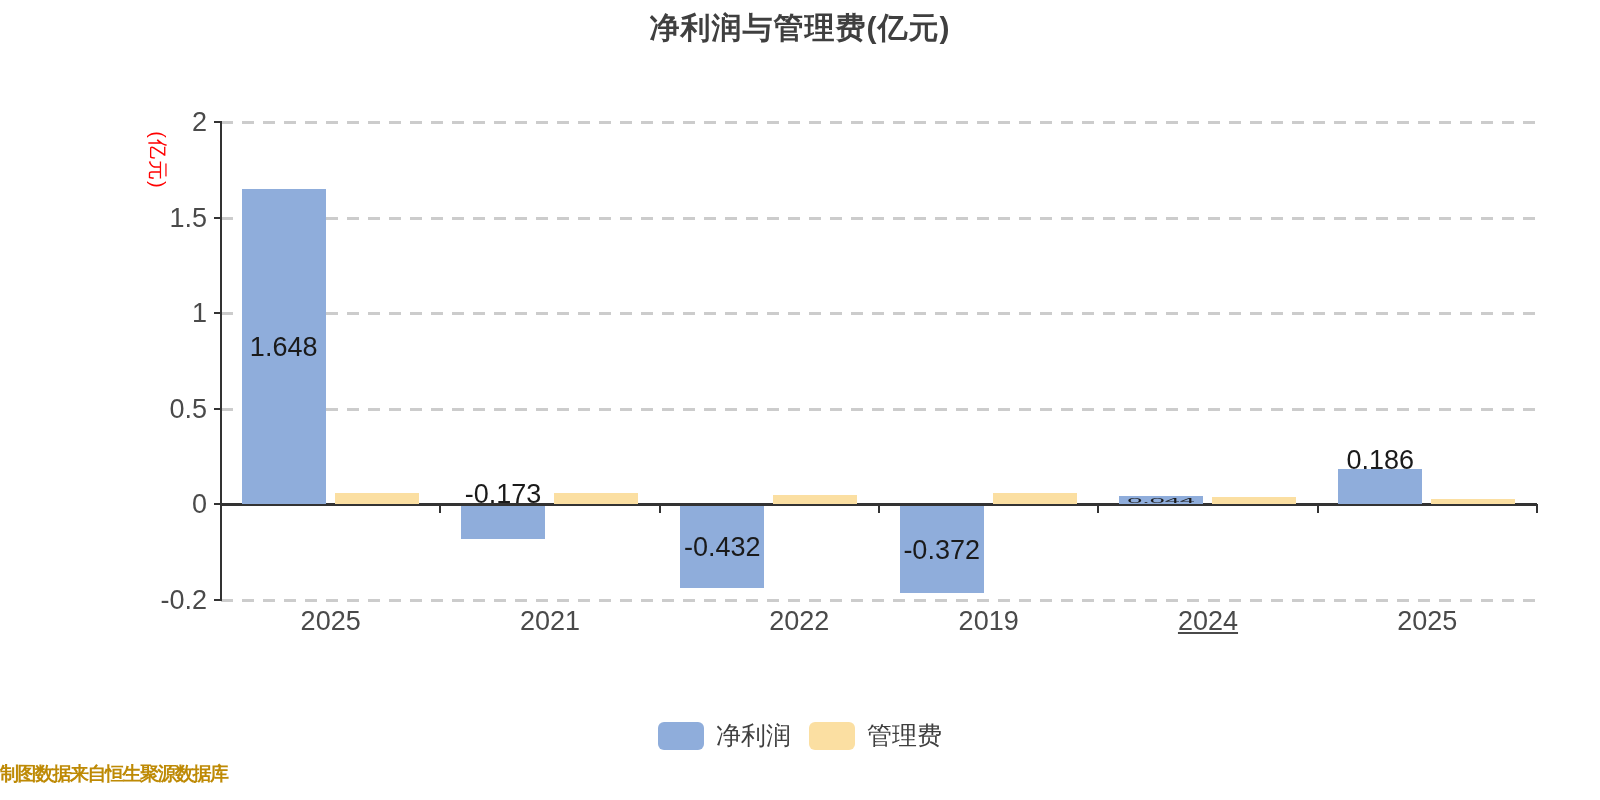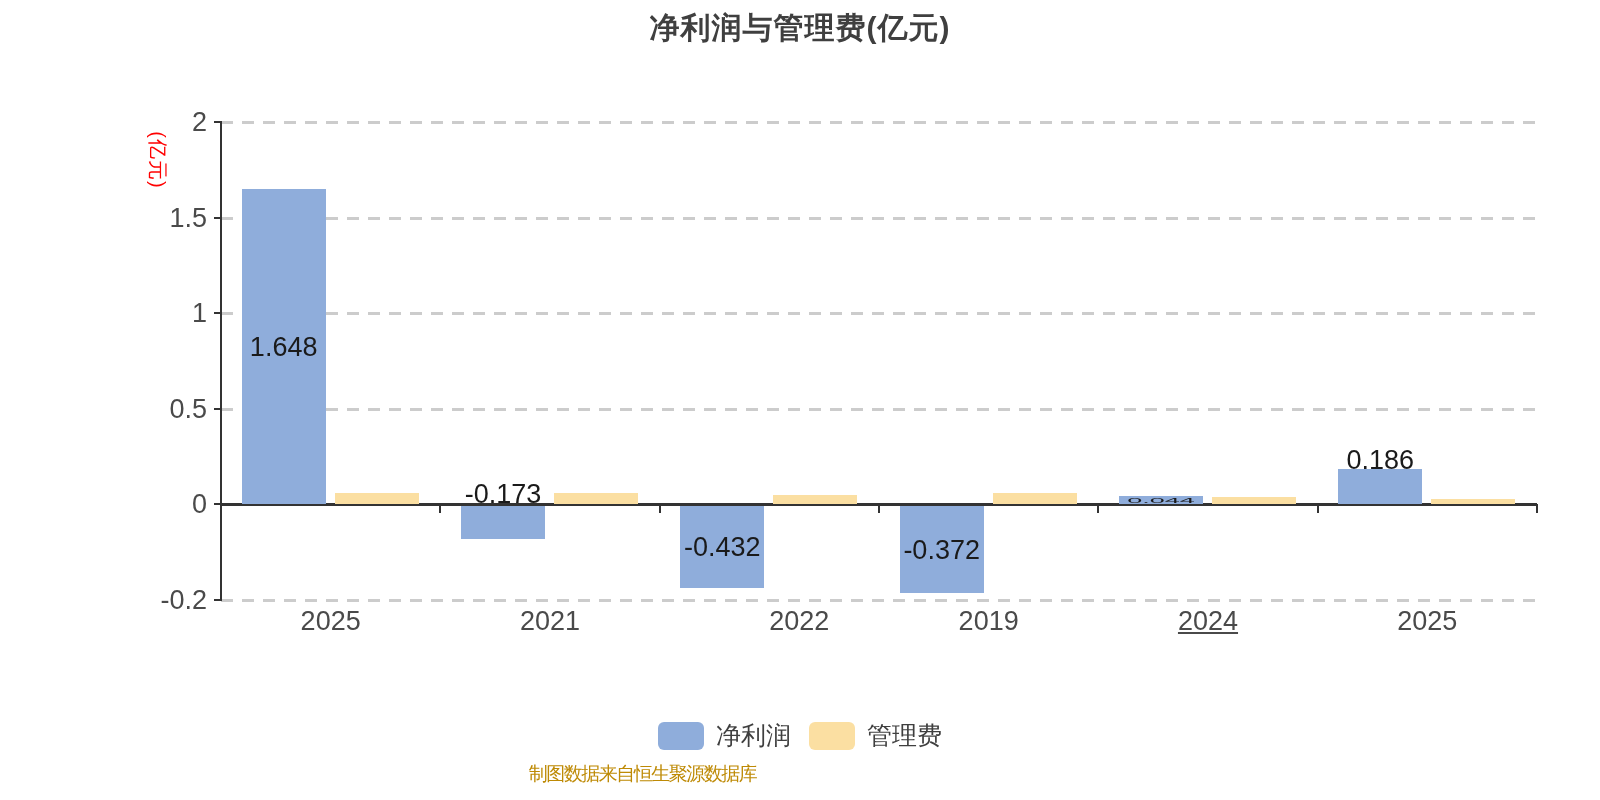--- a/index.html
+++ b/index.html
@@ -22,22 +22,22 @@
     transform:translateX(-50%);}
   .bar{position:absolute;}
   .bar-label{position:absolute;transform:translate(-50%,-50%);font-size:27px;color:#1A1A1A;
     white-space:nowrap;z-index:5;}
   .bar-label.squished{transform:translate(-50%,-50%) scale(1,0.3);}
   .legend{position:absolute;left:0;top:719px;width:1600px;display:flex;justify-content:center;
     align-items:center;gap:18px;}
   .legend-item{display:flex;align-items:center;gap:12px;}
   .legend-swatch{width:46px;height:28px;border-radius:6px;}
   .legend-label{font-size:25px;font-weight:500;color:#3F3F3F;}
-  .chart-footer{position:absolute;left:0;top:761px;width:1285px;text-align:center;
-    font-size:19px;font-weight:normal;color:#BE8A05;letter-spacing:-1.5px;}
+  .chart-footer{position:absolute;left:0;top:761px;width:1285px;
+    font-size:19px;font-weight:bold;color:#BE8A05;letter-spacing:-1.5px;}
 </style>
 </head>
 <body>
 
 <div class="chart-root">
   <div class="chart-title">净利润与管理费(亿元)</div>
   <div class="y-axis-name">(亿元)</div>
   <div class="plot" id="plot">
       <div class="gridline" style="left: 221px; top: 121px; width: 1316px;"></div>
       <div class="y-tick" style="left: 214px; top: 121px;"></div>

